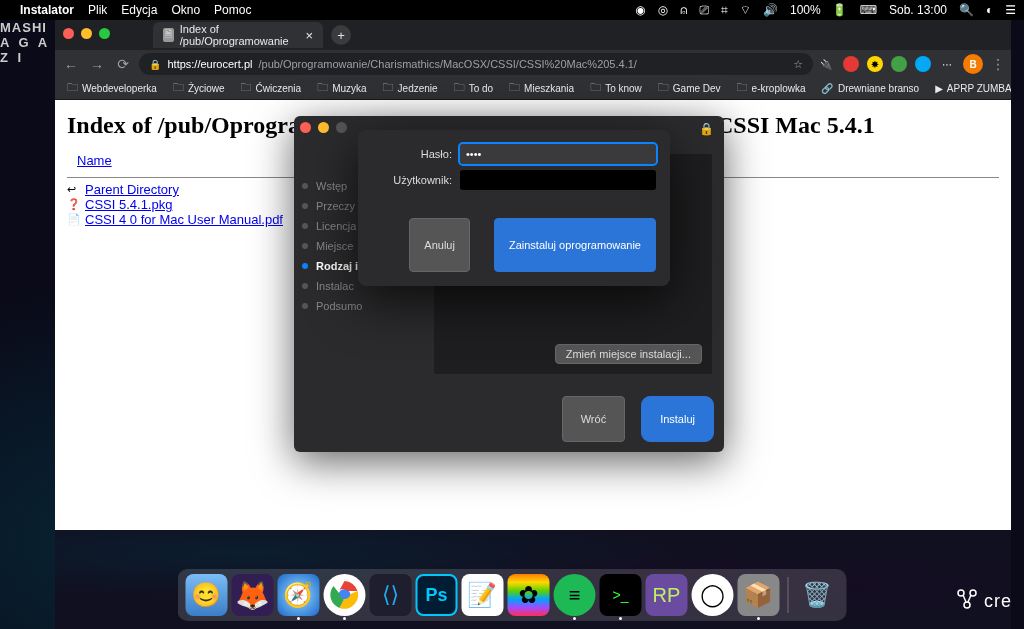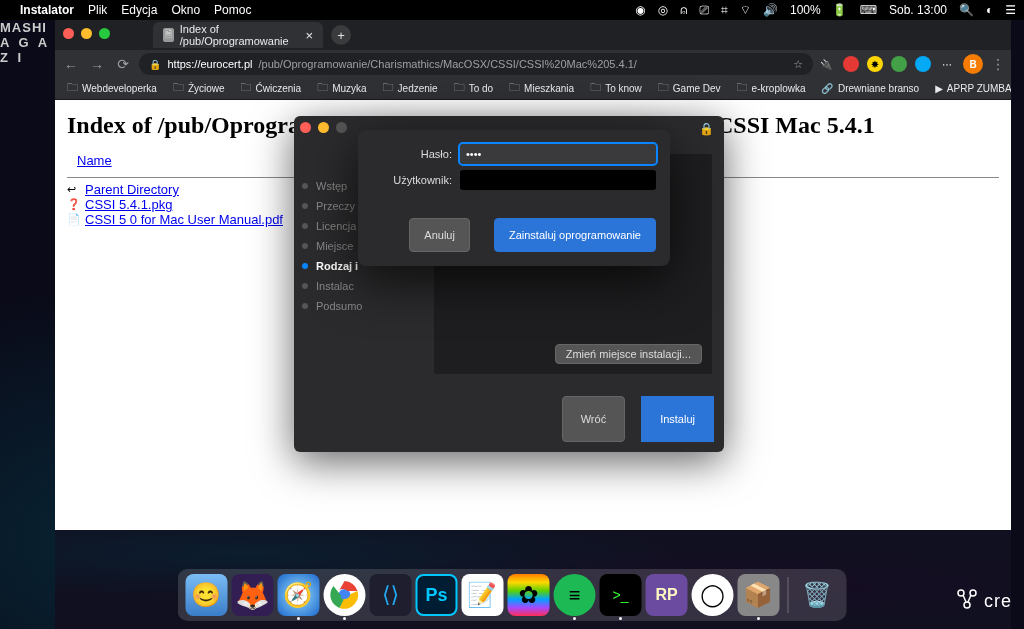--- a/index.html
+++ b/index.html
@@ -66,38 +66,38 @@
 .installer-sidebar { width: 128px; padding: 34px 8px 0 8px; }
 .step { display: flex; align-items: center; gap: 8px; font-size: 11px; color: #888; padding: 4px 0; }
 .step-dot { width: 6px; height: 6px; border-radius: 50%; background: #555; flex-shrink: 0; }
 .step.active { color: #fff; font-weight: 600; }
 .step.active .step-dot { background: #0a84ff; }
 .installer-main { flex: 1; padding: 12px; }
 .installer-panel { background: #1e1e20; height: 220px; border-radius: 2px; display: flex; align-items: flex-end; justify-content: flex-end; padding: 10px; }
 .change-loc { background: #555; border: 1px solid #666; color: #ddd; font-size: 11px; padding: 3px 10px; border-radius: 4px; }
 .installer-footer { display: flex; justify-content: flex-end; gap: 16px; padding: 10px; }
 .btn-secondary { background: #555; border: 1px solid #666; color: #ddd; padding: 3px 18px; font-size: 11px; border-radius: 4px; }
-.btn-primary { background: #2b74d8; border: 1px solid #2b74d8; color: #fff; padding: 16px 18px; font-size: 11px; border-radius: 0; }
+.btn-primary { background: #2b74d8; border: 1px solid #2b74d8; color: #fff; padding: 16px 18px; font-size: 11px; border-radius: 9px; }
 
 
 .sudo { position: absolute; top: 130px; left: 358px; width: 312px; background: #2b2b2d; border-radius: 8px; box-shadow: 0 15px 50px rgba(0,0,0,.7); z-index: 70; padding: 14px; }
 .sudo-head { display: flex; gap: 12px; margin-bottom: 12px; }
 .sudo-lock-icon { width: 42px; height: 48px; flex-shrink: 0; display: flex; align-items: center; justify-content: center; }
 .sudo-lock-icon svg { width: 38px; height: 46px; }
 .sudo-text { color: #eee; font-size: 11px; }
 .sudo-text .bold { font-weight: 600; margin-bottom: 2px; }
 .sudo-text .sub { font-size: 10px; color: #aaa; margin-top: 4px; }
 .sudo-field { display: flex; align-items: center; margin-bottom: 6px; }
 .sudo-label { width: 88px; text-align: right; font-size: 11px; color: #ddd; padding-right: 8px; }
 .sudo-input { flex: 1; height: 20px; background: #3a3a3c; border: none; border-radius: 3px; padding: 0 6px; color: #fff; font-size: 11px; }
 .sudo-input.redacted { background: #000; }
 .sudo-input.focus { outline: 2px solid #0a84ff; }
 .sudo-footer { display: flex; justify-content: flex-end; gap: 24px; margin-top: 28px; }
 .sudo-btn-cancel { background: #555; border: 1px solid #666; color: #ddd; padding: 2px 14px; font-size: 11px; border-radius: 4px; }
-.sudo-btn-ok { background: #2b74d8; border: 1px solid #2b74d8; color: #fff; padding: 10px 14px; font-size: 11px; border-radius: 4px; }
+.sudo-btn-ok { background: #2b74d8; border: 1px solid #2b74d8; color: #fff; padding: 20px 14px; font-size: 11px; border-radius: 4px; }
 
 
 .dock { position: absolute; bottom: 8px; left: 50%; transform: translateX(-50%); height: 52px; background: rgba(255,255,255,.15); backdrop-filter: blur(10px); border-radius: 10px; display: flex; align-items: center; padding: 0 8px; gap: 4px; z-index: 90; }
 .dock-item { width: 42px; height: 42px; border-radius: 8px; display: flex; align-items: center; justify-content: center; font-size: 24px; position: relative; }
 .dock-sep { width: 1px; height: 36px; background: rgba(255,255,255,.3); margin: 0 4px; }
 .dock-active::after { content: ''; position: absolute; bottom: -4px; left: 50%; transform: translateX(-50%); width: 3px; height: 3px; background: #fff; border-radius: 50%; }
 
 .cre { position: absolute; bottom: 14px; right: 12px; color: #fff; font-size: 18px; display: flex; align-items: center; gap: 6px; z-index: 80; font-family: sans-serif; letter-spacing: 1px; }
 .cre-dots { display: inline-block; }
 .cre-dots svg { width: 22px; height: 22px; }
@@ -238,21 +238,21 @@
     <div class="file-row">
         <span class="file-icon">↩</span>
         <a class="file-link">Parent Directory</a>
       </div>
     <div class="file-row">
         <span class="file-icon">❓</span>
         <a class="file-link">CSSI 5.4.1.pkg</a>
       </div>
     <div class="file-row">
         <span class="file-icon">📄</span>
-        <a class="file-link">CSSI 5 0 for Mac User Manual.pdf</a>
+        <a class="file-link">CSSI 4 0 for Mac User Manual.pdf</a>
       </div>
   </div>
 </div>
 
 <div class="scrim"></div>
 
 <div class="installer">
   <div class="installer-tl">
     <div class="tl tl-red"></div>
     <div class="tl tl-yellow"></div>
@@ -342,21 +342,21 @@
     </div>
   <div class="dock-item" style="background:#fff">📝</div>
   <div class="dock-item" style="background:linear-gradient(#ff7b00,#ffd800,#5fd100,#00a3ff,#a349ff,#ff2d55)">✿</div>
   <div class="dock-item dock-active" style="background:#1db954;border-radius:50%">
       <span style="color:#000;font-size:20px">≡</span>
     </div>
   <div class="dock-item dock-active" style="background:#000">
       <span style="color:#3f3;font-size:14px">&gt;_</span>
     </div>
   <div class="dock-item" style="background:#6a4ba0">
-      <span style="color:#fef9c3;font-weight:700;font-size:16px">RP</span>
+      <span style="color:#bef264;font-weight:400;font-size:20px">RP</span>
     </div>
   <div class="dock-item" style="background:#fff;border-radius:50%">
       <span style="color:#000;font-size:22px">◯</span>
     </div>
   <div class="dock-item dock-active" style="background:#888">📦</div>
   <div class="dock-sep"></div>
   <div class="dock-item">🗑️</div>
 </div>
 
 <div class="cre">

